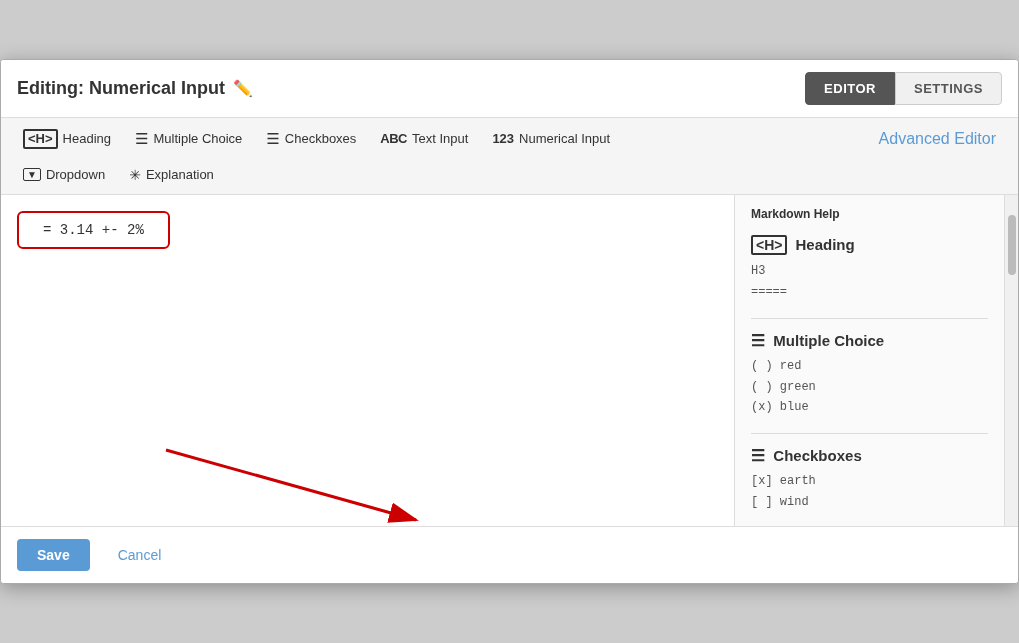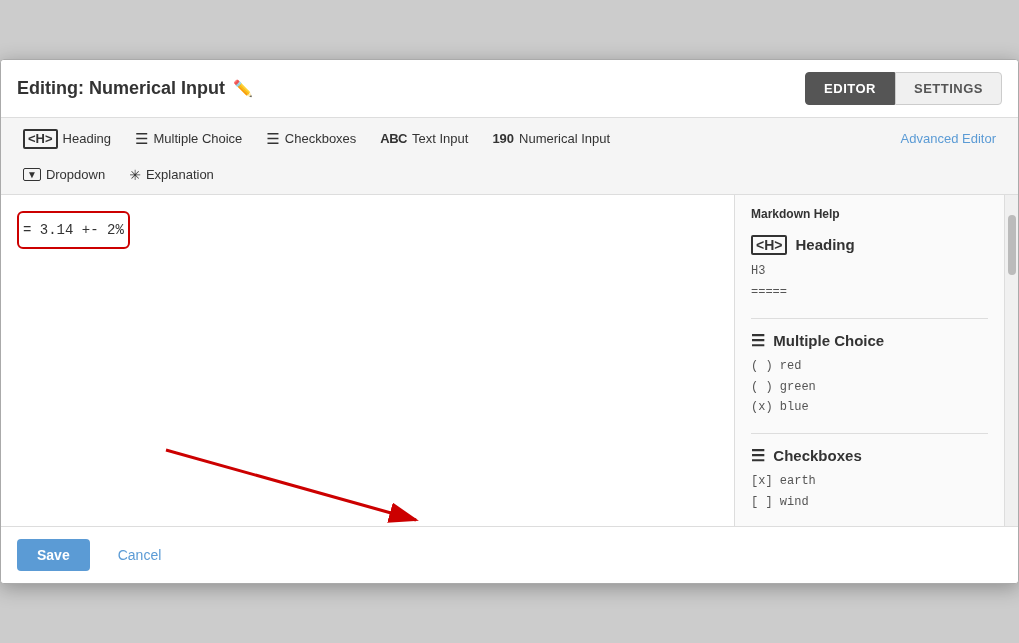--- a/index.html
+++ b/index.html
@@ -99,21 +99,21 @@
     }
     .toolbar-btn .num-icon {
       font-weight: 900;
       font-size: 13px;
     }
     .advanced-editor-btn {
       margin-left: auto;
       color: #5b9bd5;
       background: transparent;
       border: none;
-      font-size: 13px;
+      font-size: 16px;
       cursor: pointer;
       padding: 5px 10px;
     }
     
     .body {
       display: flex;
       flex: 1;
       overflow: hidden;
     }
     
@@ -132,21 +132,21 @@
       line-height: 1.6;
       flex: 1;
     }
     .editor-text {
       margin-bottom: 20px;
     }
     .answer-box {
       display: inline-block;
       border: 2px solid #cc0000;
       border-radius: 6px;
-      padding: 6px 4px;
+      padding: 6px 24px;
       font-family: 'Courier New', monospace;
       font-size: 14px;
       color: #333;
       background: #fff;
     }
     
     .arrow-container {
       position: absolute;
       top: 60px;
       left: 0;
@@ -293,21 +293,21 @@
     </button>
     <button class="toolbar-btn">
       <span style="font-size:15px;">☰</span>
       <span>Checkboxes</span>
     </button>
     <button class="toolbar-btn">
       <span class="abc-icon" style="font-weight:900;font-size:13px;">ABC</span>
       <span>Text Input</span>
     </button>
     <button class="toolbar-btn">
-      <span class="num-icon" style="font-weight:900;font-size:13px;">190</span>
+      <span class="num-icon" style="font-weight:900;font-size:13px;">123</span>
       <span>Numerical Input</span>
     </button>
     <button class="advanced-editor-btn">Advanced Editor</button>
     <div style="flex-basis:100%;height:0;"></div>
     <button class="toolbar-btn">
       <span class="dropdown-icon-wrap">▼</span>
       <span>Dropdown</span>
     </button>
     <button class="toolbar-btn">
       <span class="gear-sun-icon">✳</span>

